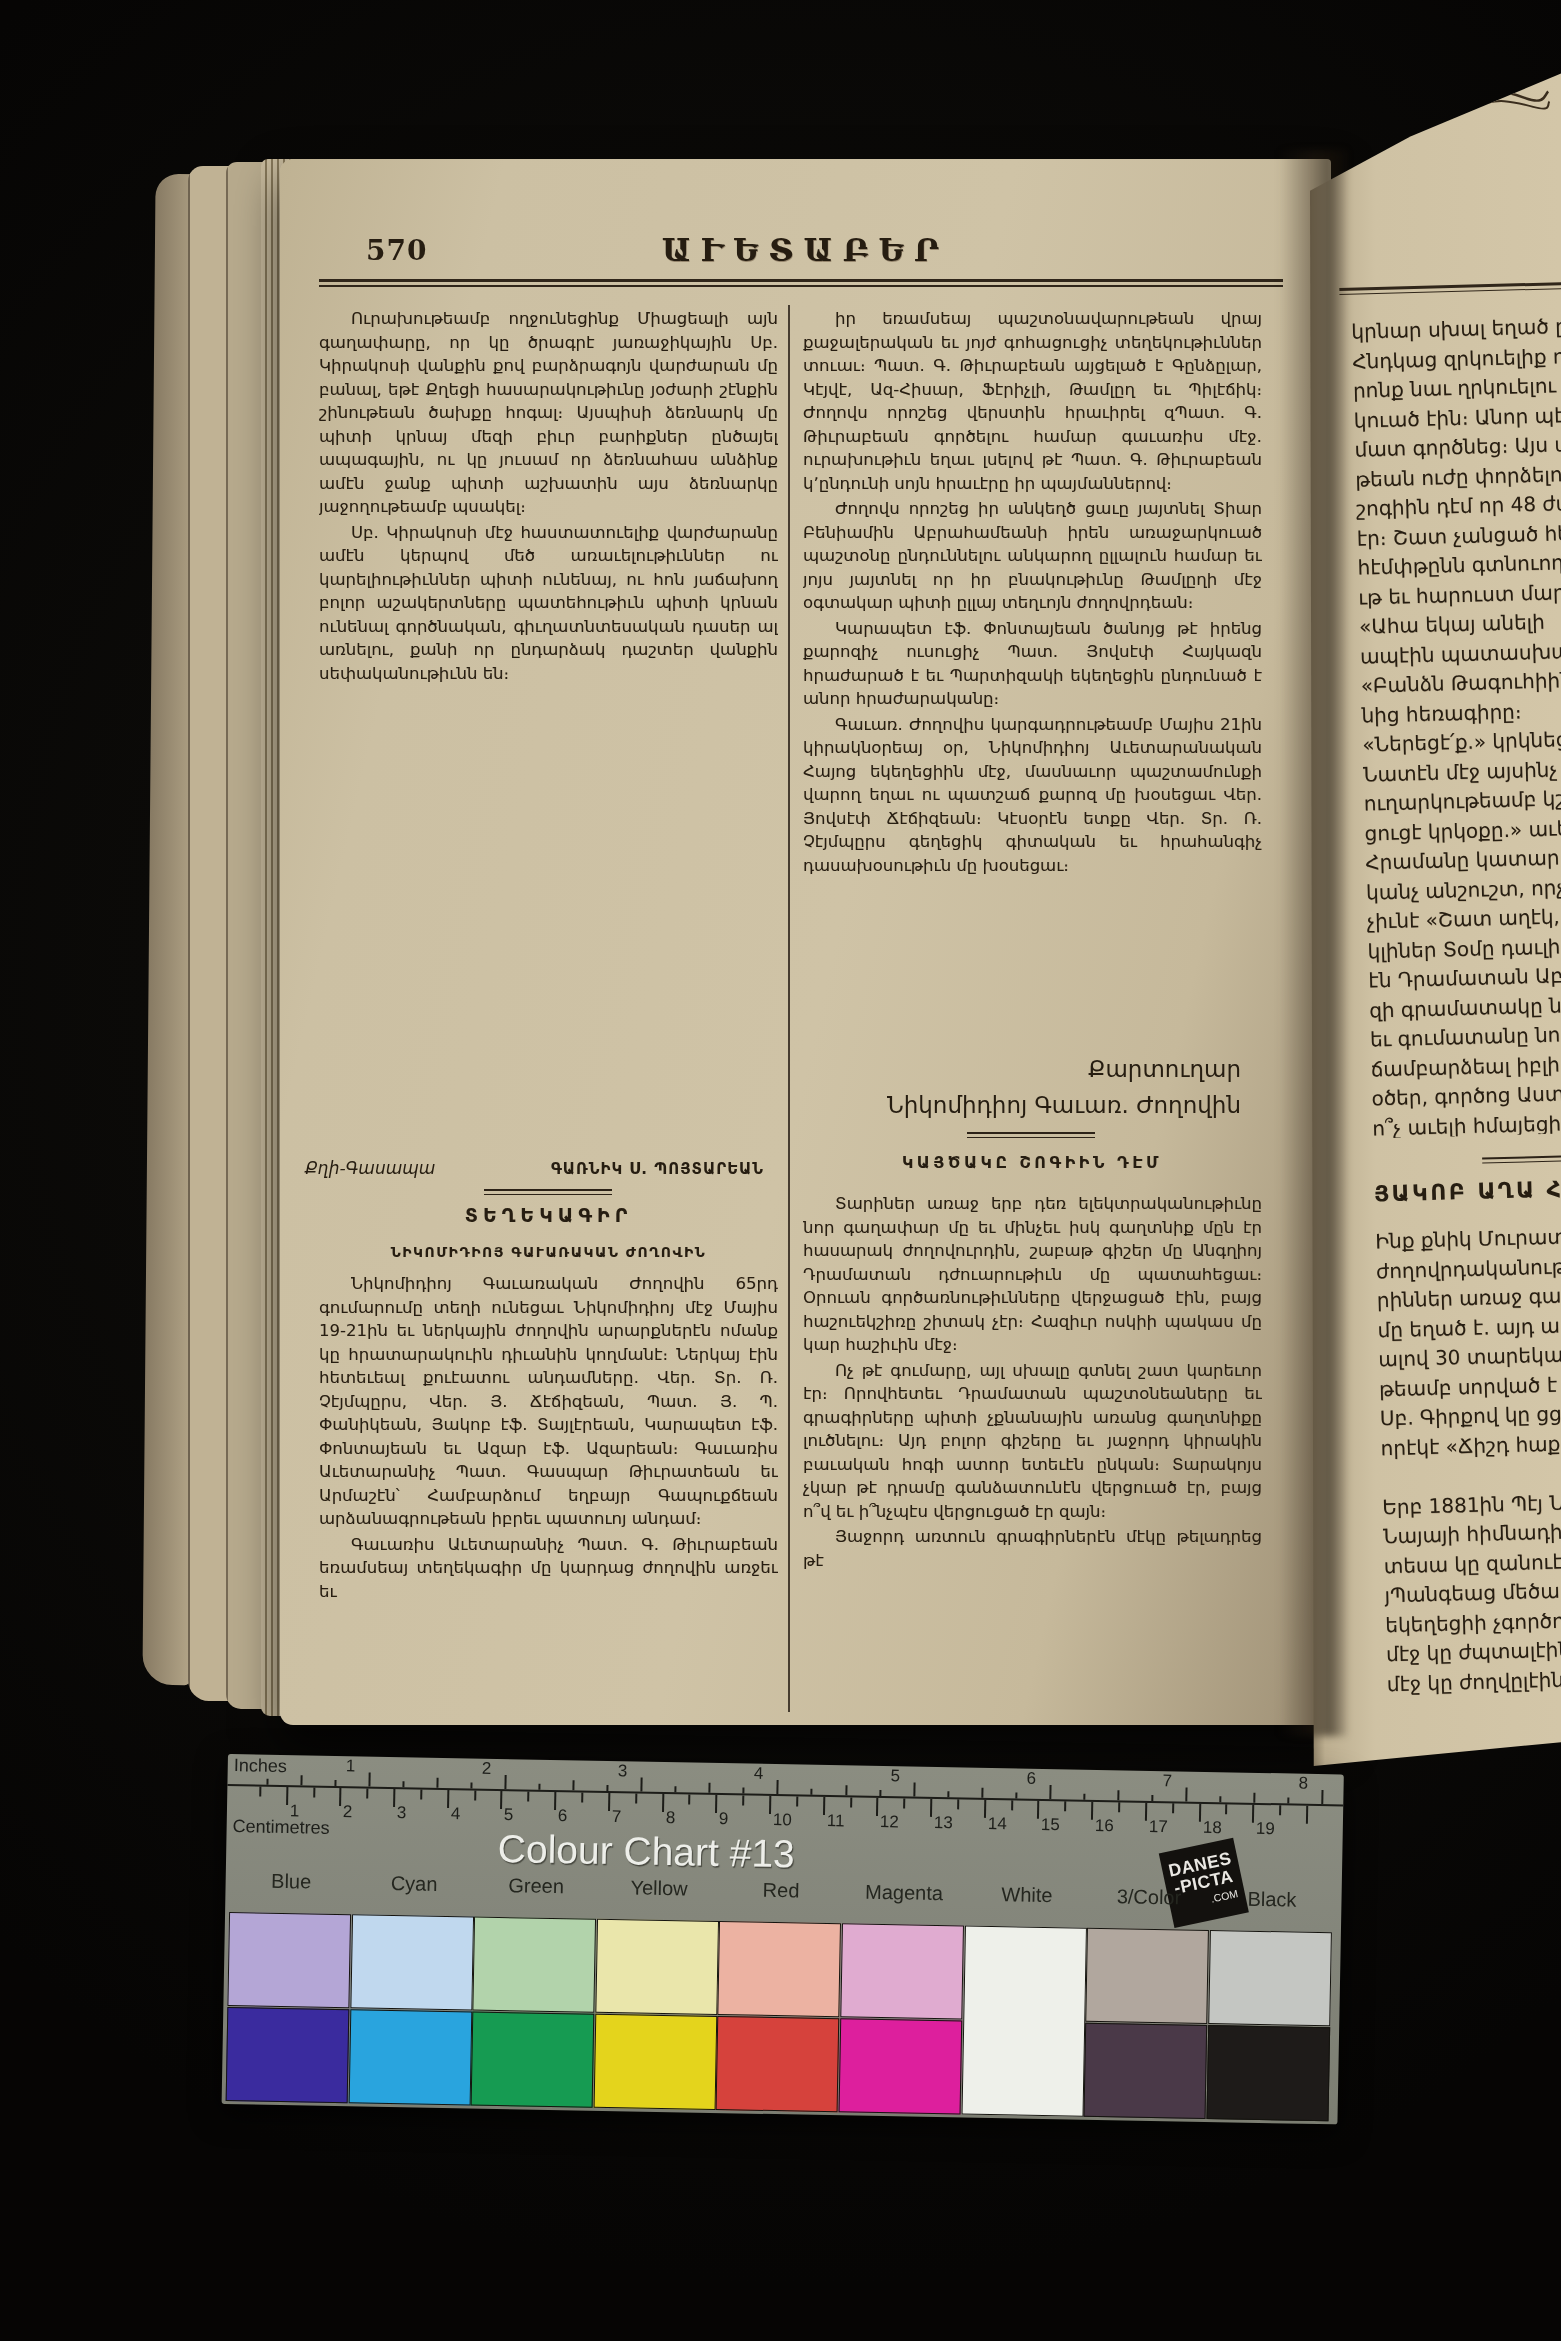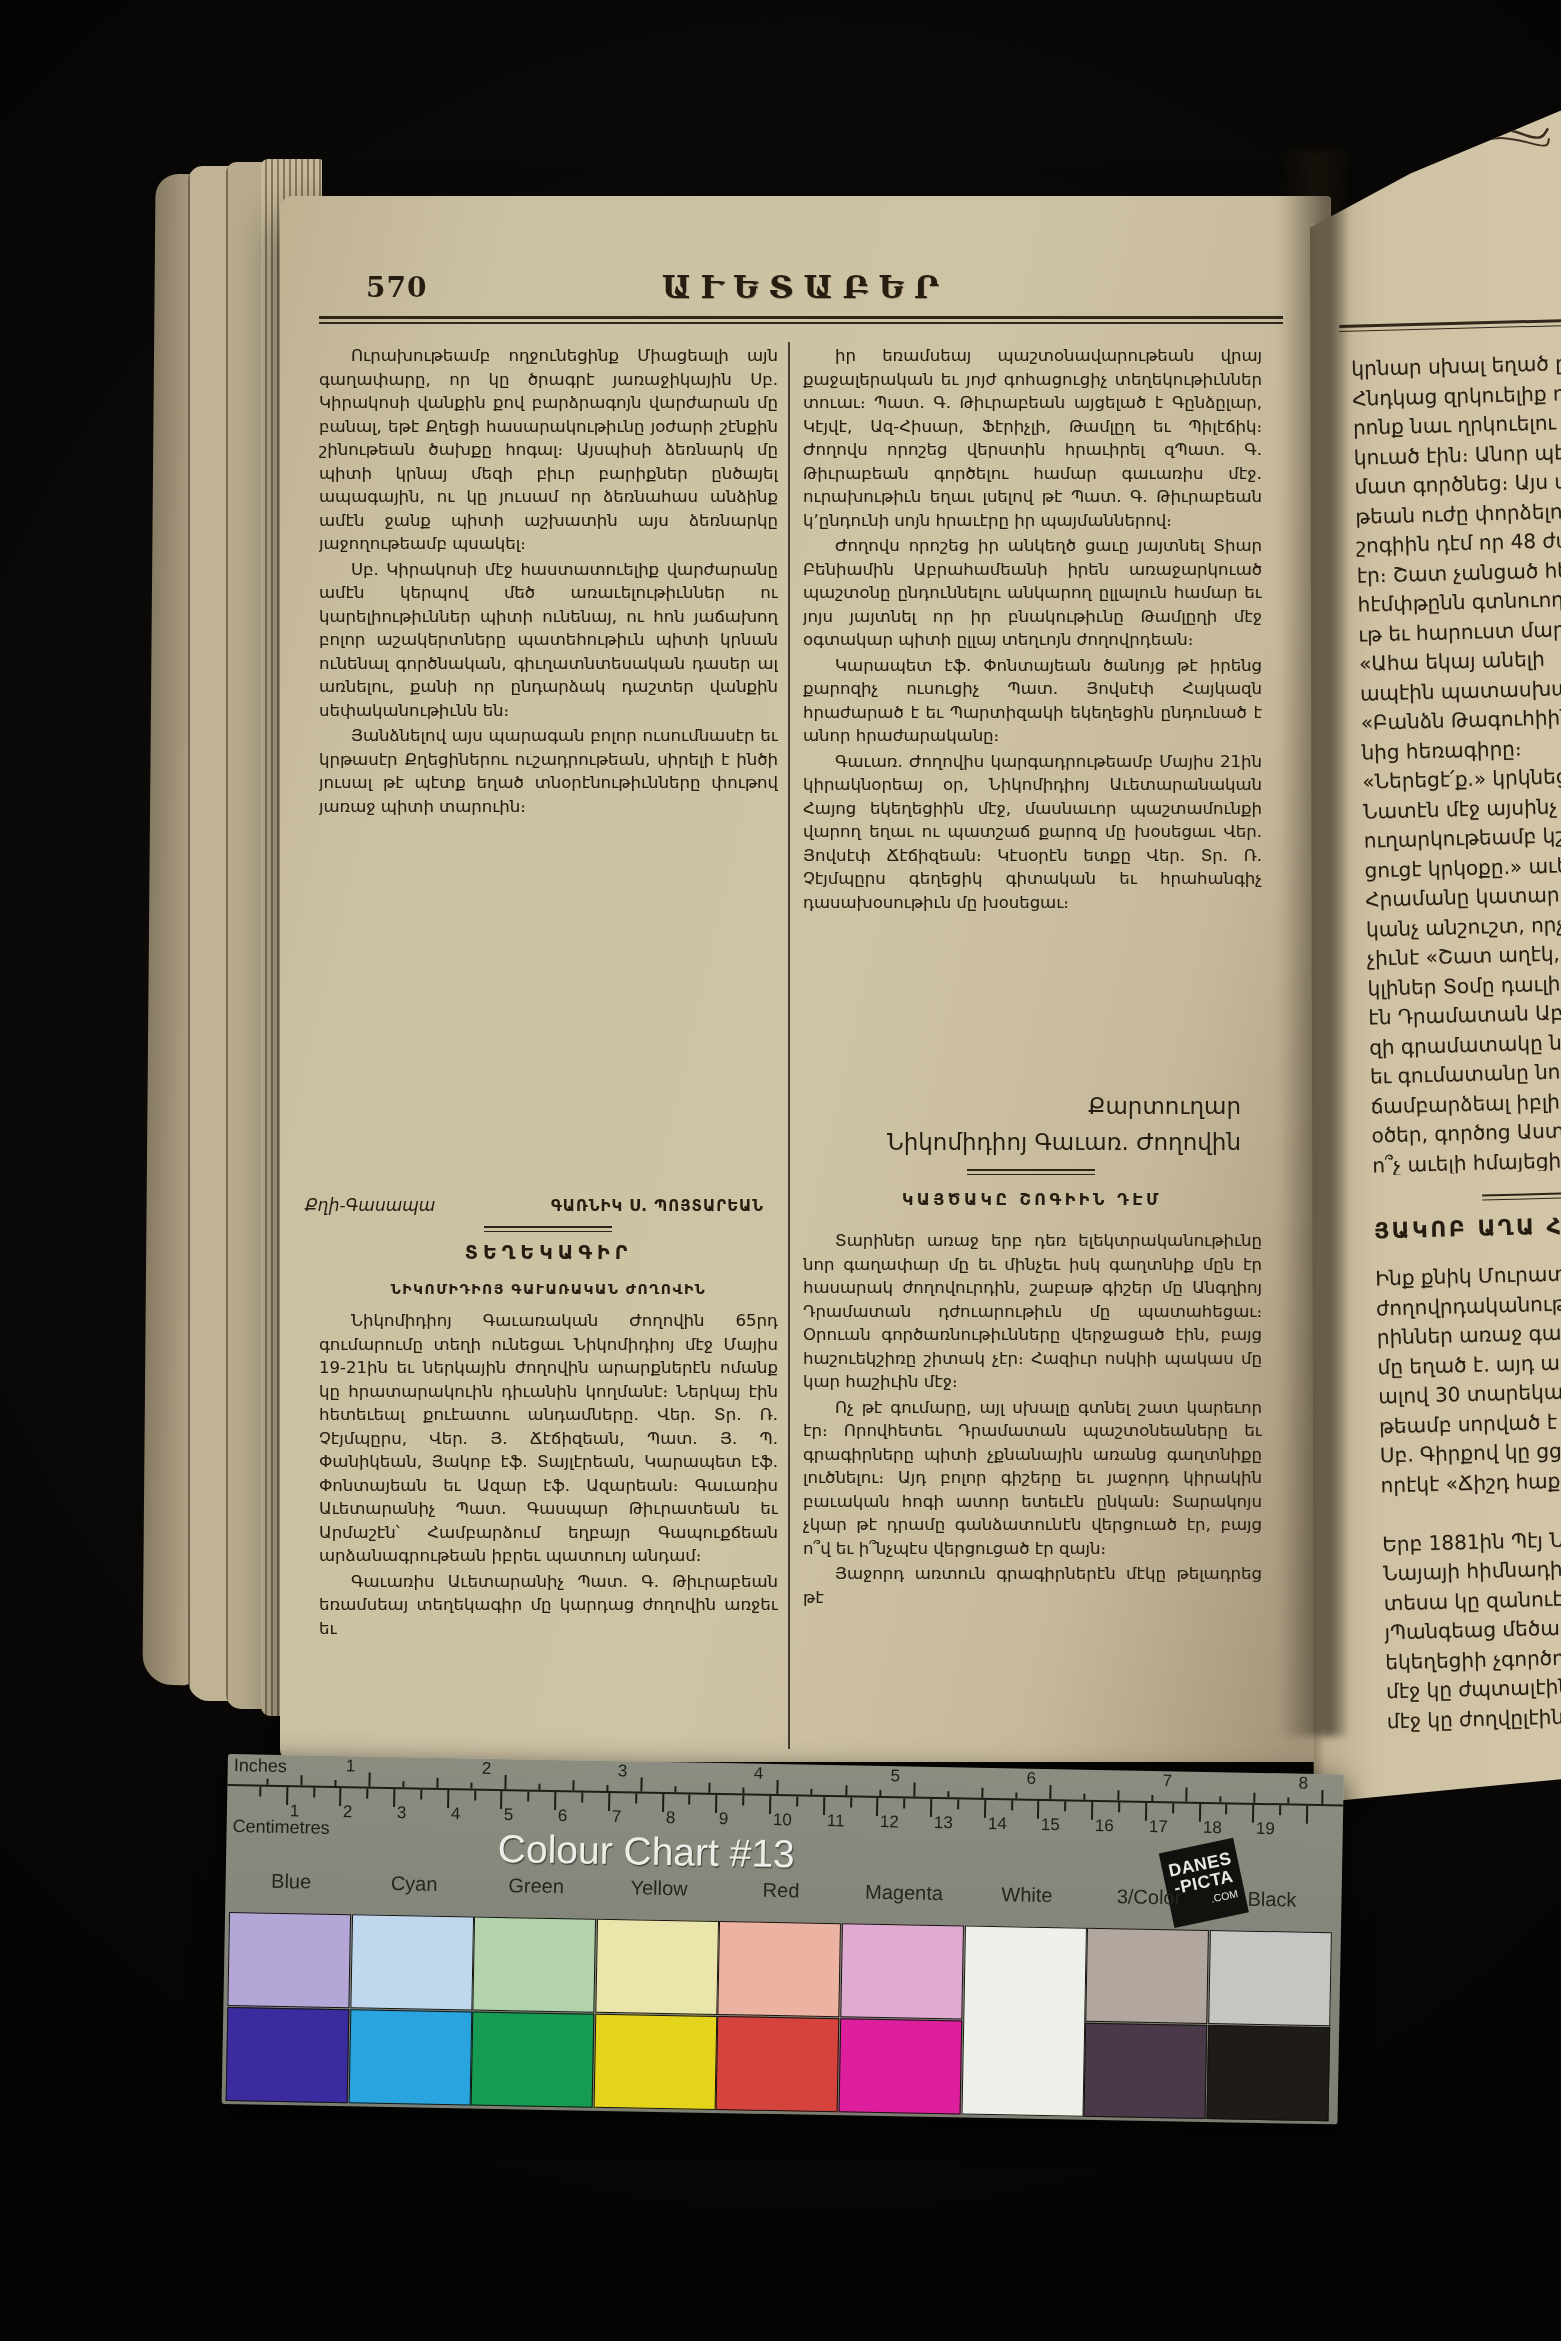--- a/index.html
+++ b/index.html
@@ -15,21 +15,21 @@
   
   .left-page{position:absolute;left:280px;top:159px;width:1051px;height:1566px;
     background:linear-gradient(103deg,#bfb293 0%,#ccc0a3 16%,#cfc3a6 52%,#c6b99b 78%,#a3957a 97%);
     border-radius:13px 4px 6px 13px;box-shadow:0 20px 45px rgba(0,0,0,.6);}
   .right-page{position:absolute;left:1310px;top:65px;width:251px;height:1701px;overflow:hidden;
     background:linear-gradient(90deg,#85785f 0%,#bcae90 6%,#cfc2a4 26%,#d3c6a8 100%);
     clip-path:polygon(0 7.4%,40% 4.2%,100% .5%,100% 98.6%,1.5% 100%);}
   .gutter{position:absolute;left:1279px;top:150px;width:68px;height:1586px;filter:blur(3.5px);
     background:linear-gradient(90deg,rgba(40,30,18,0) 0%,rgba(40,30,18,.42) 52%,rgba(26,19,10,.58) 74%,rgba(40,30,18,.12) 100%);}
   
-  .ink{color:#261d11;margin-top:37px;}
+  .ink{color:#261d11;}
   .pagenum{position:absolute;left:86px;top:75px;font-family:"DejaVu Serif","DejaVu Sans",serif;font-size:28px;font-weight:bold;letter-spacing:1px;}
   .masthead{position:absolute;left:0;width:1051px;top:73px;text-align:center;font-family:"DejaVu Serif","DejaVu Sans",serif;
     font-size:31px;font-weight:bold;letter-spacing:10px;text-shadow:0.5px 0.8px 0 rgba(50,25,8,.35);}
   .dblrule{position:absolute;left:39px;top:120px;width:964px;border-top:3.5px solid #30261a;}
   .dblrule div{margin-top:3px;border-top:2px solid #30261a;}
   .colrule{position:absolute;left:508px;top:146px;width:1.5px;height:1407px;background:#2e251b;opacity:.85;}
   .col{position:absolute;width:459px;text-align:justify;font-size:16.5px;line-height:23.5px;overflow:hidden;
     text-shadow:0.3px 0.4px 0 rgba(60,30,10,.25);}
   .para{text-indent:32px;margin:0 0 2px 0;}
   .c1{left:39px;top:148px;height:847px;}
@@ -94,21 +94,20 @@
     <span class="pagenum">570</span>
     <div class="masthead">ԱՒԵՏԱԲԵՐ</div>
     <div class="dblrule">
         <div></div>
       </div>
     <div class="colrule"></div>
 
     <div class="col c1">
         <div class="para">Ուրախութեամբ ողջունեցինք Միացեալի այն գաղափարը, որ կը ծրագրէ յառաջիկային Սբ. Կիրակոսի վանքին քով բարձրագոյն վարժարան մը բանալ, եթէ Քղեցի հասարակութիւնը յօժարի շէնքին շինութեան ծախքը հոգալ։ Այսպիսի ձեռնարկ մը պիտի կրնայ մեզի բիւր բարիքներ ընծայել ապագային, ու կը յուսամ որ ձեռնահաս անձինք ամէն ջանք պիտի աշխատին այս ձեռնարկը յաջողութեամբ պսակել։</div>
         <div class="para">Սբ. Կիրակոսի մէջ հաստատուելիք վարժարանը ամէն կերպով մեծ առաւելութիւններ ու կարելիութիւններ պիտի ունենայ, ու հոն յաճախող բոլոր աշակերտները պատեհութիւն պիտի կրնան ունենալ գործնական, գիւղատնտեսական դասեր ալ առնելու, քանի որ ընդարձակ դաշտեր վանքին սեփականութիւնն են։</div>
-        <div class="para">Յանձնելով այս պարագան բոլոր ուսումնասէր եւ կրթասէր Քղեցիներու ուշադրութեան, սիրելի է ինծի յուսալ թէ պէտք եղած տնօրէնութիւնները փութով յառաջ պիտի տարուին։</div>
       </div>
 
     <div class="sigrow">
       <span class="sigplace">Քղի-Գասապա</span>
       <span class="signame">ԳԱՌՆԻԿ Ս. ՊՈՅՏԱՐԵԱՆ</span>
     </div>
     <div class="smalldiv sd1">
         <div></div>
       </div>
     <div class="arttitle t1">ՏԵՂԵԿԱԳԻՐ</div>

